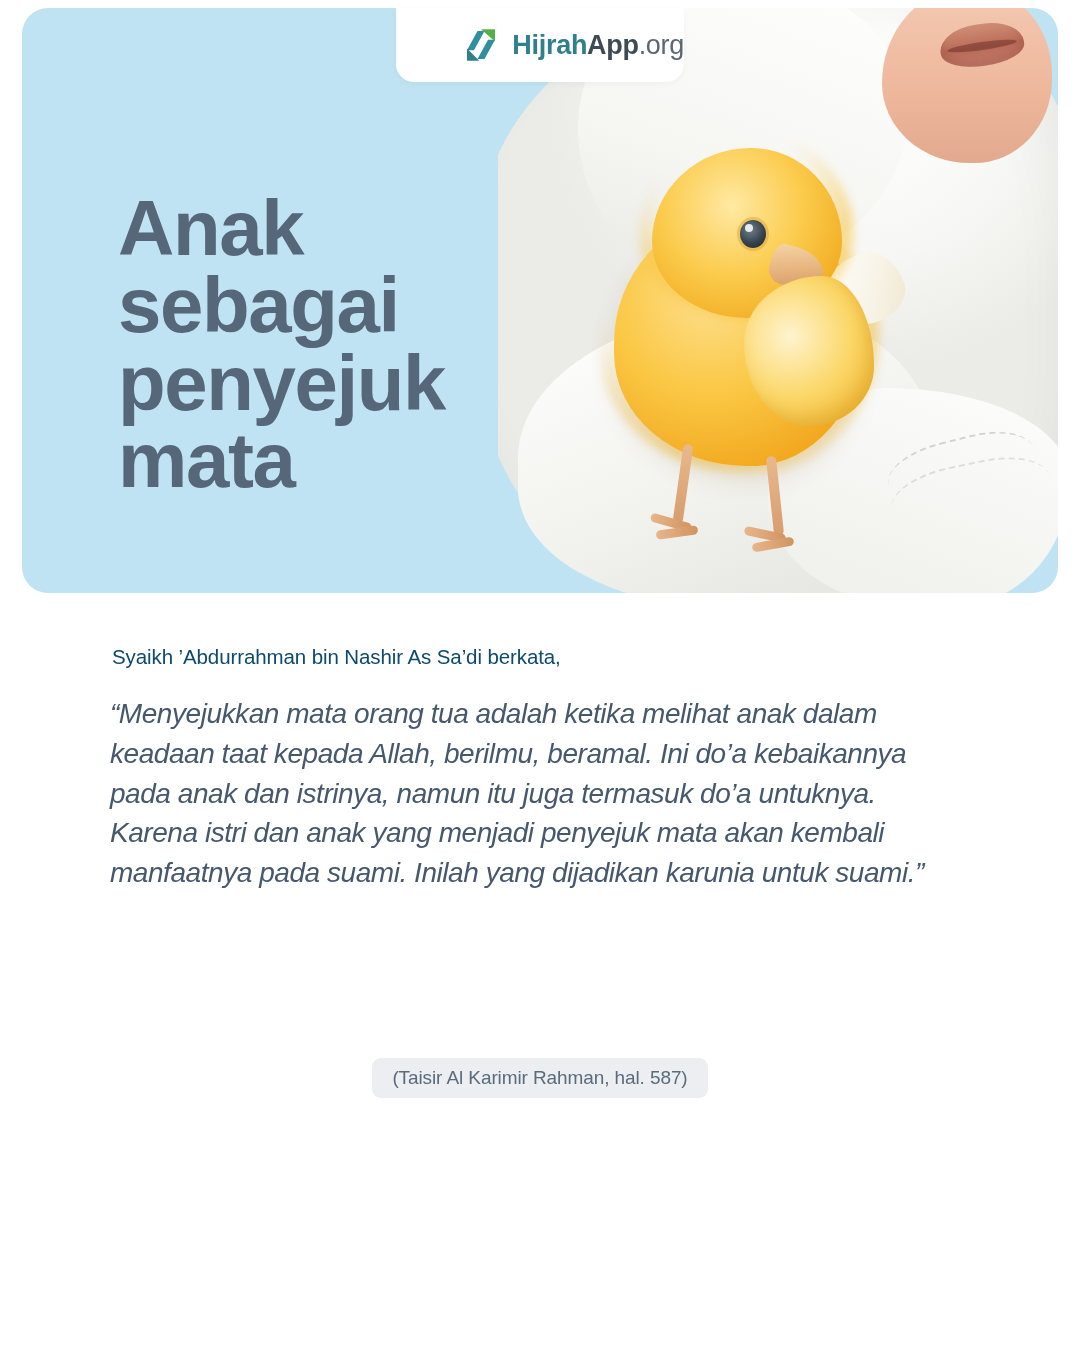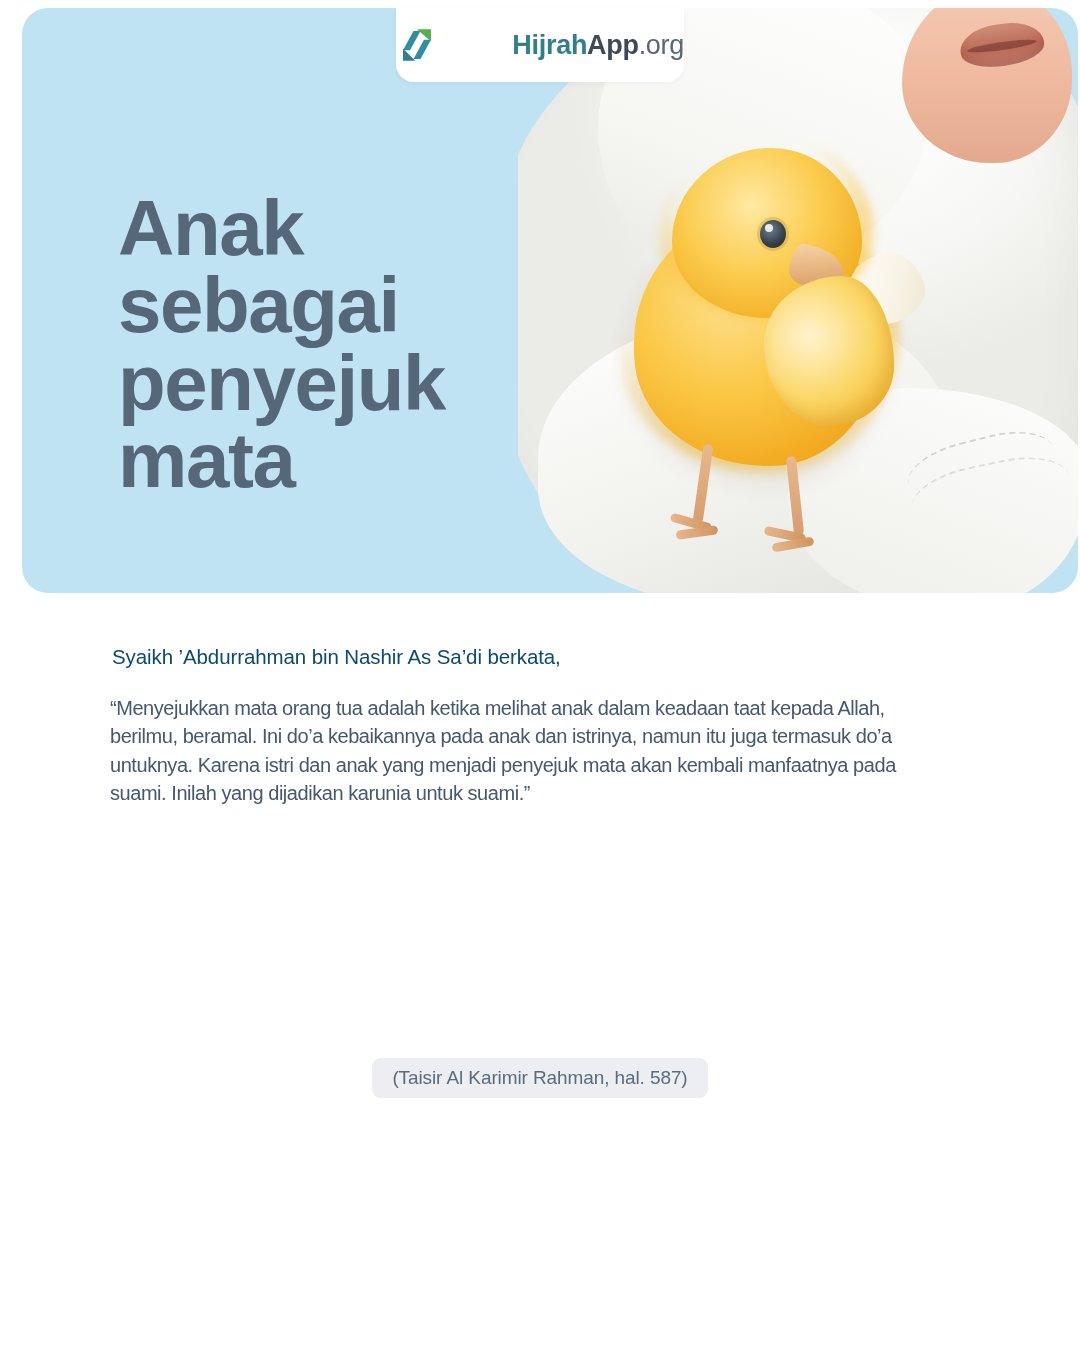--- a/index.html
+++ b/index.html
@@ -25,21 +25,20 @@
   
   .hero {
     position: absolute;
     left: 22px;
     top: 8px;
     width: 1036px;
     height: 585px;
     border-radius: 26px;
     background: #bfe3f2;
     overflow: hidden;
-    padding-left: 20px;
   }
 
   
   .photo {
     position: absolute;
     right: 0;
     top: 0;
     width: 560px;
     height: 585px;
     overflow: hidden;
@@ -261,21 +260,21 @@
   .logo-badge {
     position: absolute;
     left: 396px;
     top: 8px;
     width: 288px;
     height: 74px;
     background: #ffffff;
     border-radius: 0 0 18px 18px;
     display: flex;
     align-items: center;
-    justify-content: space-between;
+    justify-content: flex-end;
     gap: 10px;
     box-shadow: 0 2px 6px rgba(0,0,0,0.04);
     z-index: 5;
   }
   .logo-mark { width: 42px; height: 42px; display: block; }
   .logo-text {
     font-size: 27px;
     font-weight: 700;
     color: #3f4a57;
     letter-spacing: -0.3px;
@@ -306,24 +305,25 @@
     width: 860px;
     font-size: 20.5px;
     color: #0c4a6e;
     letter-spacing: -0.1px;
   }
   .quote {
     position: absolute;
     left: 110px;
     top: 694px;
     width: 830px;
-    font-size: 20px;
+    font-size: 28px;
     line-height: 1.42;
     color: #46586d;
     letter-spacing: -0.45px;
+    font-style: italic;
   }
   .source-wrap {
     position: absolute;
     left: 0;
     top: 1058px;
     width: 1080px;
     display: flex;
     justify-content: center;
   }
   .source {

